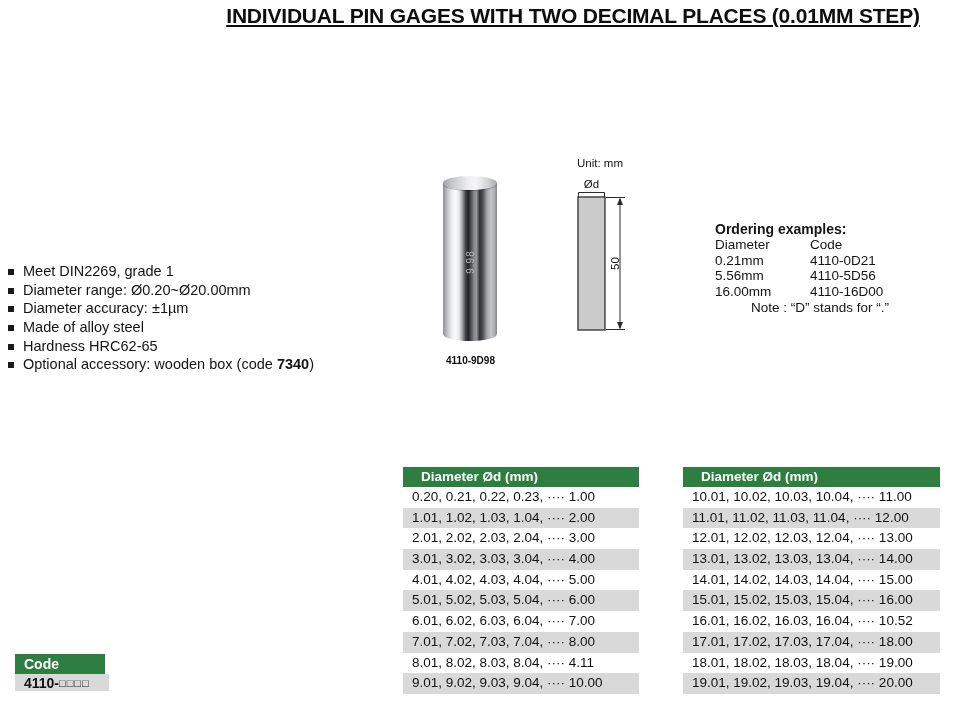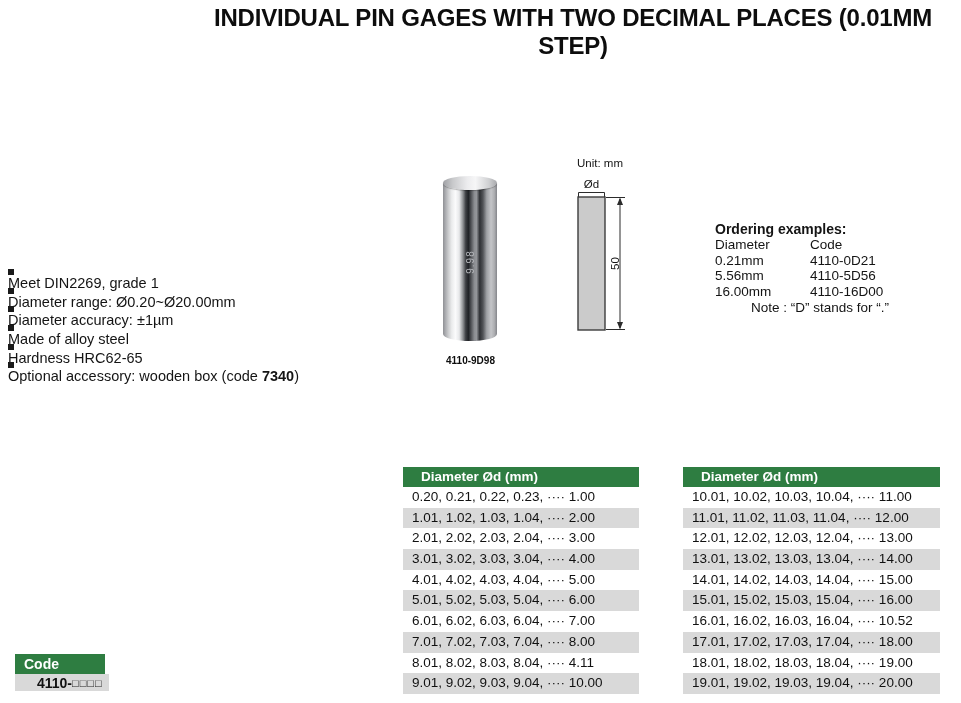--- a/index.html
+++ b/index.html
@@ -2,25 +2,25 @@
 <html><head>
 <meta charset="utf-8">
 <style>
   * { margin:0; padding:0; box-sizing:border-box; }
   html,body { background:#ffffff; }
   body { font-family:"Liberation Sans", sans-serif; color:#1a1a1a; }
   .page { position:relative; width:961px; height:703px; background:#fff; overflow:hidden; }
 
   
   .title { position:absolute; left:185px; top:4px; width:776px; text-align:center;
-           font-size:24px; font-weight:bold; color:#0d0d0d; letter-spacing:-0.2px; }
+           font-size:21px; font-weight:bold; color:#0d0d0d; letter-spacing:-0.2px;text-decoration:underline; }
 
   
   .features { position:absolute; left:8px; top:263px; list-style:none; }
-  .features li { display:flex; align-items:flex-start; height:18.7px; font-size:14.5px; color:#141414; white-space:nowrap;flex-direction:column; }
+  .features li { display:flex; align-items:flex-start; height:18.7px; font-size:14.5px; color:#141414; white-space:nowrap; }
   .bullet { width:6px; height:6px; background:#1a1a1a; margin:6px 9px 0 0; flex:0 0 6px; }
 
   
   .pin { position:absolute; left:443px; top:176px; width:54px; height:165px; }
   .pin-top { position:absolute; left:0; top:0; width:54px; height:14px; border-radius:50%;
              background:linear-gradient(90deg,#9fa0a4 0%,#c8c9cb 18%,#ececee 45%,#f6f6f7 60%,#cfd0d2 85%,#a7a8ab 100%);
              box-shadow:0 1px 1px rgba(0,0,0,0.25); z-index:2; }
   .pin-body { position:absolute; left:0; top:7px; right:0; bottom:0;
               border-radius:0 0 50% 50% / 0 0 7px 7px;
               background:linear-gradient(90deg,
@@ -57,21 +57,21 @@
   .tbl-row { height:20.7px; line-height:20.7px; font-size:13.5px; color:#111;
              padding-left:9px; white-space:nowrap; }
   .tbl-row:nth-child(odd) { background:#d9d9d9; }
   .tbl-row:nth-child(even) { background:#ffffff; }
 
   
   .code-box { position:absolute; left:15px; top:654px; }
   .code-header { width:90px; height:20px; line-height:20px; background:#2e7d41; color:#fff;
                  font-weight:bold; font-size:14px; padding-left:9px; }
   .code-value { width:94px; height:17px; line-height:17px; background:#d9d9d9;
-                padding-left:22px; white-space:nowrap; }
+                padding-left:9px; white-space:nowrap; }
   .code-prefix { font-weight:bold; font-size:14px; color:#111; }
   .code-boxes { font-size:11px; letter-spacing:1px; color:#222; position:relative; top:-1px; }
 </style>
 </head>
 <body>
 
 <div class="page">
 
   <div class="title">INDIVIDUAL PIN GAGES WITH TWO DECIMAL PLACES (0.01MM STEP)</div>
 

